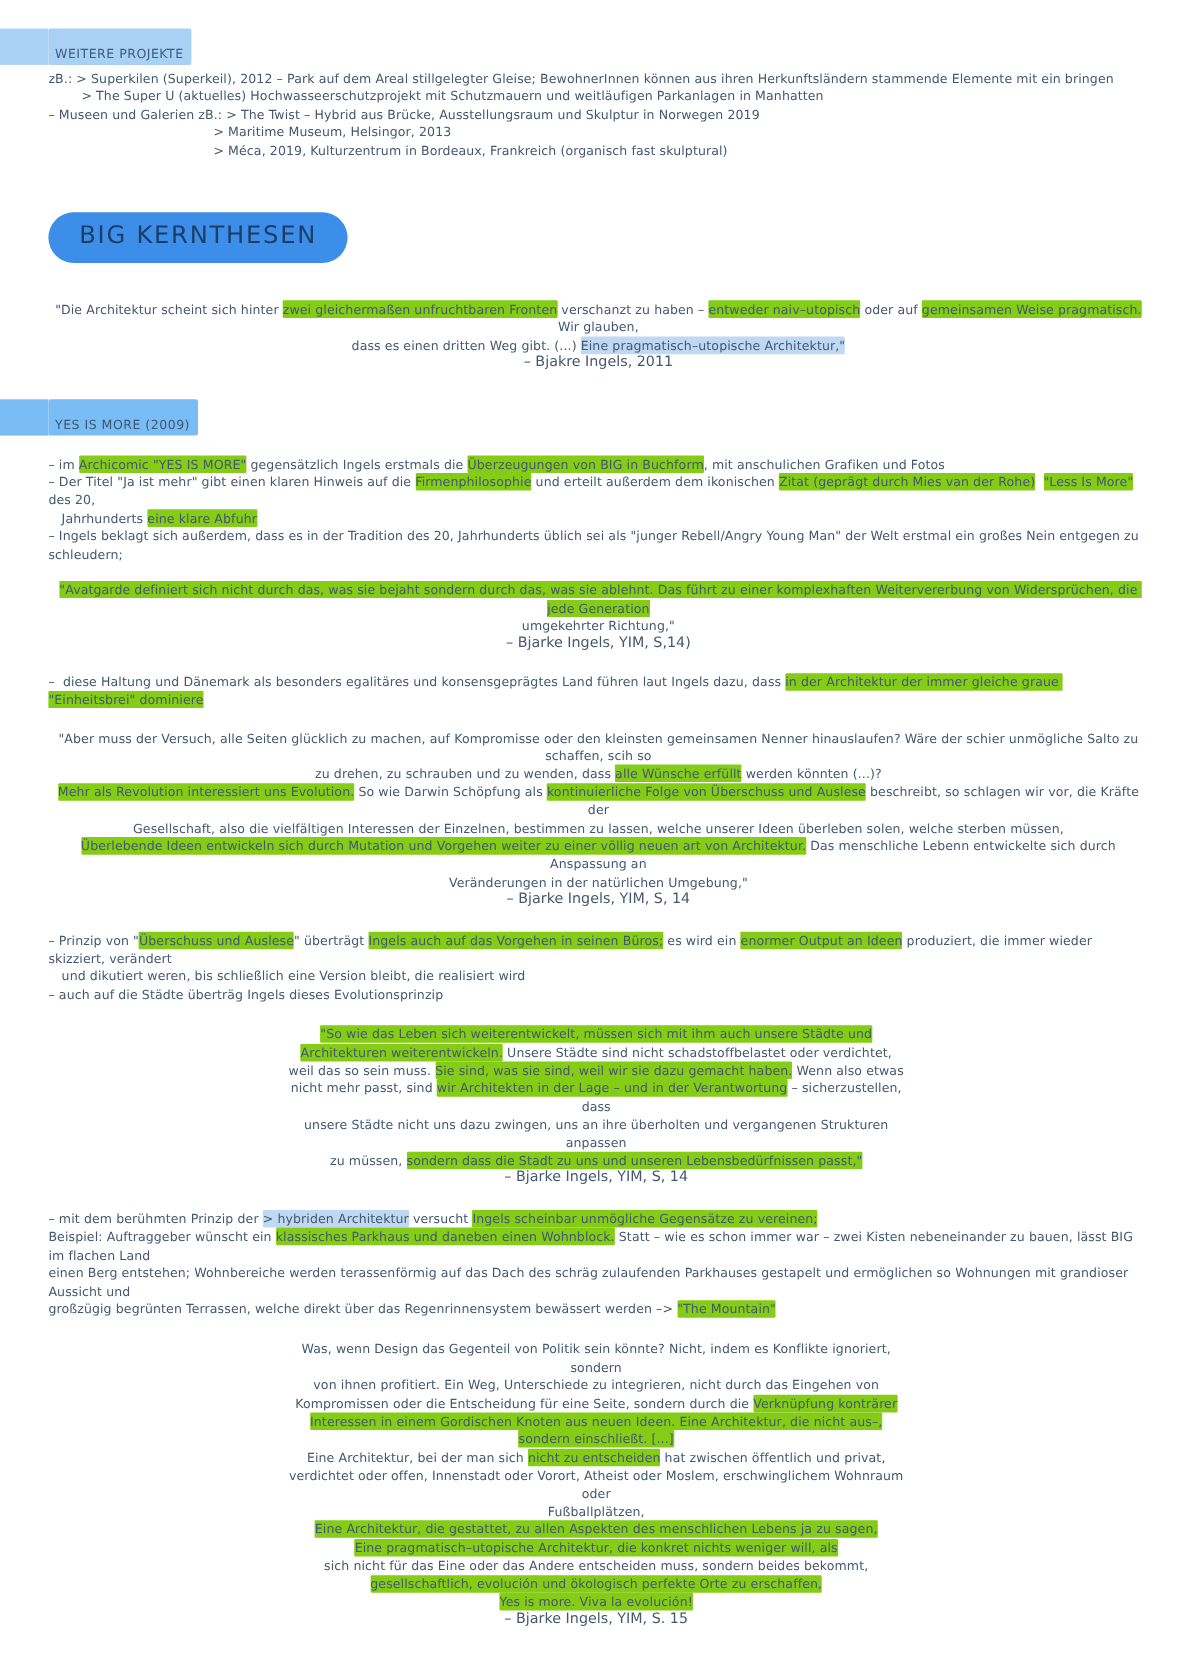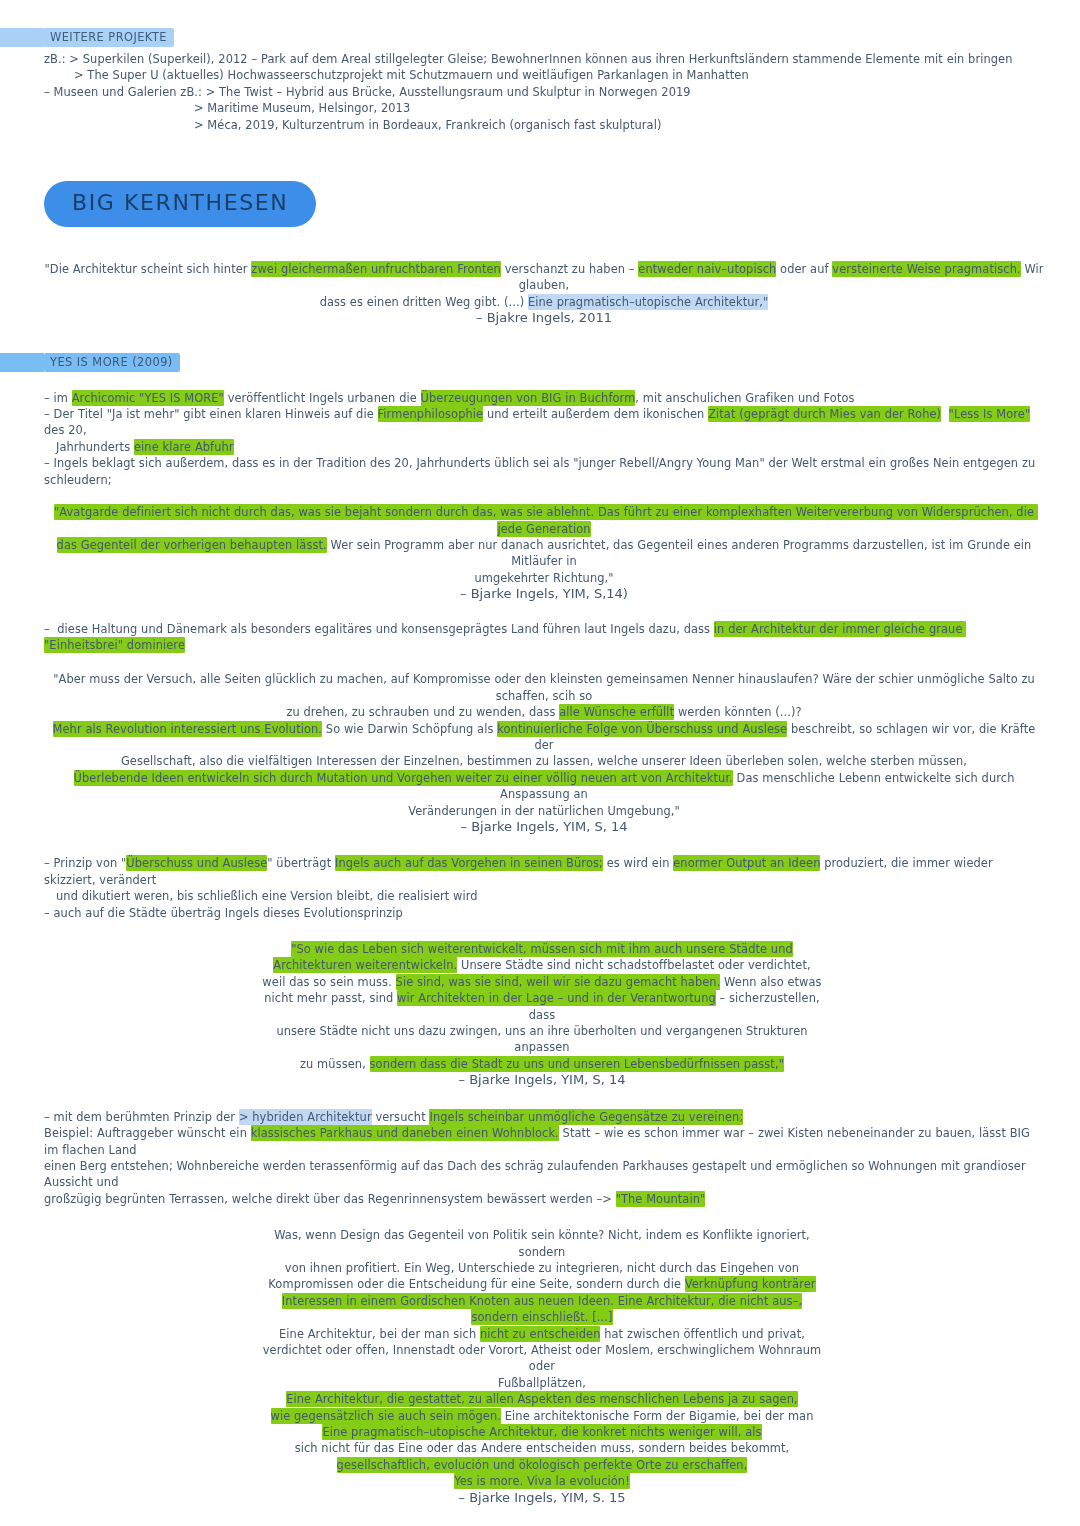--- a/index.html
+++ b/index.html
@@ -46,21 +46,21 @@
   }
 
   
   .heading{
     display:inline-block;
     font-size:11.4px;
     line-height:15px;
     letter-spacing:.45px;
     color:#3f5d7d;
     background:#a9d0f5;
-    padding:2px 7px 2px 6px;
+    padding:16px 7px 2px 6px;
     border-radius:2px;
     margin:0;
   }
   .heading.strong{
     background:#79bdf4;
     color:#3b5875;
   }
   
   .bleed{position:relative;}
   .bleed:before{
@@ -131,41 +131,40 @@
 
   <div class="sp48"></div>
 
   <div class="pill-wrap">
     <span class="pill">BIG KERNTHESEN</span>
   </div>
 
   <div class="sp34"></div>
 
   <div class="quote-wide">
-    <div class="line ctr"><span>"Die Architektur scheint sich hinter </span><span class="hl">zwei gleichermaßen unfruchtbaren Fronten</span><span> verschanzt zu haben – </span><span class="hl">entweder naiv–utopisch</span><span> oder auf </span><span class="hl">versteinerte Weise pragmatisch.</span><span> Wir glauben,</span></div>
+    <div class="line ctr"><span>"Die Architektur scheint sich hinter </span><span class="hl">zwei gleichermaßen unfruchtbaren Fronten</span><span> verschanzt zu haben – </span><span class="hl">entweder naiv–utopisch</span><span> oder auf </span><span class="hl">gemeinsamen Weise pragmatisch.</span><span> Wir glauben,</span></div>
     <div class="line ctr"><span>dass es einen dritten Weg gibt. (...) </span><span class="hl2">Eine pragmatisch–utopische Architektur,"</span></div>
     <div class="attrib">– Bjakre Ingels, 2011</div>
   </div>
 
   <div class="sp24"></div>
 
   <div>
     <div class="heading strong bleed">YES IS MORE (2009)</div>
     <div class="sp18"></div>
-    <div class="line"><span>– im </span><span class="hl">Archicomic "YES IS MORE"</span><span> veröffentlicht Ingels urbanen die </span><span class="hl">Überzeugungen von BIG in Buchform</span><span>, mit anschulichen Grafiken und Fotos</span></div>
+    <div class="line"><span>– im </span><span class="hl">Archicomic "YES IS MORE"</span><span> gegensätzlich Ingels erstmals die </span><span class="hl">Überzeugungen von BIG in Buchform</span><span>, mit anschulichen Grafiken und Fotos</span></div>
     <div class="line"><span>– Der Titel "Ja ist mehr" gibt einen klaren Hinweis auf die </span><span class="hl">Firmenphilosophie</span><span> und erteilt außerdem dem ikonischen </span><span class="hl">Zitat (geprägt durch Mies van der Rohe)</span><span>  </span><span class="hl">"Less Is More"</span><span> des 20,</span></div>
     <div class="line hang"><span>Jahrhunderts </span><span class="hl">eine klare Abfuhr</span></div>
     <div class="line">– Ingels beklagt sich außerdem, dass es in der Tradition des 20, Jahrhunderts üblich sei als "junger Rebell/Angry Young Man" der Welt erstmal ein großes Nein entgegen zu schleudern;</div>
   </div>
 
   <div class="sp16"></div>
 
   <div class="quote-wide">
     <div class="line ctr"><span class="hl">"Avatgarde definiert sich nicht durch das, was sie bejaht sondern durch das, was sie ablehnt. Das führt zu einer komplexhaften Weitervererbung von Widersprüchen, die jede Generation</span></div>
-    <div class="line ctr"><span class="hl">das Gegenteil der vorherigen behaupten lässt.</span><span> Wer sein Programm aber nur danach ausrichtet, das Gegenteil eines anderen Programms darzustellen, ist im Grunde ein Mitläufer in</span></div>
     <div class="line ctr">umgekehrter Richtung,"</div>
     <div class="attrib">– Bjarke Ingels, YIM, S,14)</div>
   </div>
 
   <div class="sp18"></div>
 
   <div class="line"><span>–  diese Haltung und Dänemark als besonders egalitäres und konsensgeprägtes Land führen laut Ingels dazu, dass </span><span class="hl">in der Architektur der immer gleiche graue "Einheitsbrei" dominiere</span></div>
 
   <div class="sp18"></div>
 
@@ -213,21 +212,20 @@
   <div class="quote-narrow">
     <div class="line ctr">Was, wenn Design das Gegenteil von Politik sein könnte? Nicht, indem es Konflikte ignoriert, sondern</div>
     <div class="line ctr">von ihnen profitiert. Ein Weg, Unterschiede zu integrieren, nicht durch das Eingehen von</div>
     <div class="line ctr"><span>Kompromissen oder die Entscheidung für eine Seite, sondern durch die </span><span class="hl">Verknüpfung konträrer</span></div>
     <div class="line ctr"><span class="hl">Interessen in einem Gordischen Knoten aus neuen Ideen. Eine Architektur, die nicht aus–,</span></div>
     <div class="line ctr"><span class="hl">sondern einschließt. [...]</span></div>
     <div class="line ctr"><span>Eine Architektur, bei der man sich </span><span class="hl">nicht zu entscheiden</span><span> hat zwischen öffentlich und privat,</span></div>
     <div class="line ctr">verdichtet oder offen, Innenstadt oder Vorort, Atheist oder Moslem, erschwinglichem Wohnraum oder</div>
     <div class="line ctr">Fußballplätzen,</div>
     <div class="line ctr"><span class="hl">Eine Architektur, die gestattet, zu allen Aspekten des menschlichen Lebens ja zu sagen,</span></div>
-    <div class="line ctr"><span class="hl">wie gegensätzlich sie auch sein mögen.</span><span> Eine architektonische Form der Bigamie, bei der man</span></div>
     <div class="line ctr"><span class="hl">Eine pragmatisch–utopische Architektur, die konkret nichts weniger will, als</span></div>
     <div class="line ctr">sich nicht für das Eine oder das Andere entscheiden muss, sondern beides bekommt,</div>
     <div class="line ctr"><span class="hl">gesellschaftlich, evolución und ökologisch perfekte Orte zu erschaffen,</span></div>
     <div class="line ctr"><span class="hl">Yes is more. Viva la evolución!</span></div>
     <div class="attrib">– Bjarke Ingels, YIM, S. 15</div>
   </div>
 
   <div class="sp56"></div>
 
 </div>

